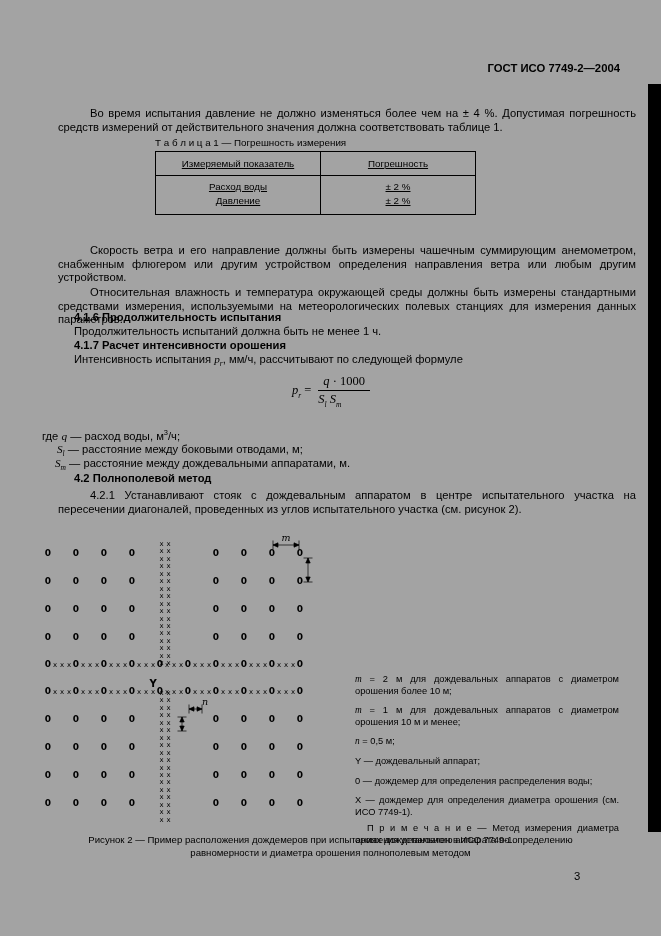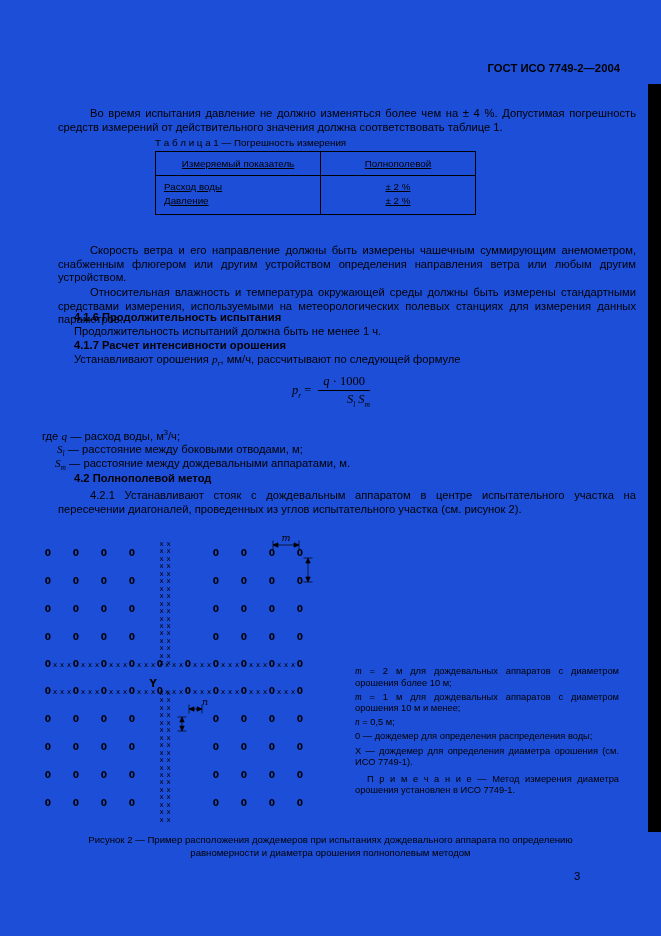--- a/index.html
+++ b/index.html
@@ -1,47 +1,47 @@
 <!DOCTYPE html>
 <html><head>
 <meta charset="utf-8">
 <style>
   html,body{margin:0;padding:0;background:#ffffff;}
-  .page{position:relative;width:661px;height:936px;background:#1d4ed8;overflow:hidden;
+  .page{position:relative;width:661px;height:936px;background:#a3a3a3;overflow:hidden;
         font-family:"Liberation Sans",sans-serif;color:#000;}
   .doc-code{position:absolute;top:62px;right:41px;font-weight:700;font-size:11.3px;}
   .body-par{position:absolute;left:42px;width:578px;font-size:11.2px;line-height:13.6px;
         text-align:justify;margin:16px;}
   .ind{text-indent:32px;}
   .h{position:absolute;left:74px;font-weight:700;font-size:11.2px;white-space:nowrap;}
   .line{position:absolute;font-size:11.2px;white-space:nowrap;}
   .vr{font-family:"Liberation Serif",serif;font-style:italic;}
   sub,sup{font-size:7.5px;}
   .line sub,.formula sub{font-family:"Liberation Serif",serif;font-style:italic;}
   .tbl-cap{position:absolute;left:155px;top:137px;font-size:9.8px;}
   .tbl{position:absolute;left:155px;top:151px;border-collapse:collapse;font-size:9.8px;}
   .tbl th,.tbl td{border:1px solid #000;text-decoration:underline;}
   .tbl th{font-weight:400;padding:6px 4px;text-align:center;}
-  .tbl td{padding:4px 8px 7px;vertical-align:top;}
+  .tbl td{padding:4px 8px 7px;vertical-align:top;text-align:center;}
   .tbl td.c{text-align:center;}
   .tbl td div{line-height:13.5px;}
   .formula{position:absolute;left:42px;top:374px;width:578px;display:flex;justify-content:center;
         align-items:center;gap:7px;font-family:"Liberation Serif",serif;font-size:12.5px;}
-  .frac{display:inline-flex;flex-direction:column;align-items:flex-end;}
+  .frac{display:inline-flex;flex-direction:column;align-items:flex-start;}
   .num{border-bottom:1px solid #000;padding:0 5px 1px;}
   .den{padding-top:1px;}
   .diagram{position:absolute;left:42px;top:532px;width:320px;height:300px;}
   .diagram svg .z{font:bold 9px "DejaVu Sans",sans-serif;text-anchor:middle;}
   .diagram svg .xs{font:7px "DejaVu Sans",sans-serif;text-anchor:middle;}
   .diagram svg .yl{font:bold 10px "DejaVu Sans",sans-serif;text-anchor:middle;}
   .diagram svg .ml{font:italic 9.5px "DejaVu Serif",serif;text-anchor:middle;}
   .diagram svg .dm{stroke:#000;stroke-width:.7;fill:#000;}
   .legend{position:absolute;left:355px;top:666px;width:264px;font-size:9.3px;line-height:11.6px;
         text-align:justify;}
-  .lg-item{margin-bottom:2.5px;}
+  .lg-item{margin-bottom:2.5px;margin-top:8px;}
   .note{margin-top:5px;text-indent:12px;}
   .fig-cap{position:absolute;left:60px;top:834px;width:541px;text-align:center;font-size:9.6px;
         line-height:12.5px;}
   .page-num{position:absolute;left:574px;top:870px;font-size:11.3px;}
   .black-bar{position:absolute;right:0;top:84px;width:13px;height:748px;background:#000;}
 </style>
 </head>
 <body>
 
 <div class="page">
@@ -53,21 +53,21 @@
 
   <div class="tbl-cap">Т а б л и ц а  1 — Погрешность измерения</div>
   <table class="tbl">
     <colgroup>
         <col style="width:165px">
         <col style="width:155px">
       </colgroup>
     <thead>
       <tr>
         <th>Измеряемый показатель</th>
-        <th>Полнополевой</th>
+        <th>Погрешность</th>
       </tr>
     </thead>
     <tbody>
       <tr>
         <td>
           <div>Расход воды</div>
           <div>Давление</div>
         </td>
         <td class="c">
           <div>± 2 %</div>
@@ -77,21 +77,21 @@
     </tbody>
   </table>
 
   <p class="body-par ind" style="top:270px">Относительная влажность и температура окружающей среды должны быть измерены стандартными средствами измерения, используемыми на метеорологических полевых станциях для измерения данных параметров.</p>
   <p class="body-par ind" style="top:228px">Скорость ветра и его направление должны быть измерены чашечным суммирующим анемометром, снабженным флюгером или другим устройством определения направления ветра или любым другим устройством.</p>
 
   <div class="h" style="top:311px">4.1.6 Продолжительность испытания</div>
   <div class="line" style="left:74px;top:325px">Продолжительность испытаний должна быть не менее 1 ч.</div>
   <div class="h" style="top:339px">4.1.7 Расчет интенсивности орошения</div>
 
-  <div class="line" style="left:74px;top:353px"><span>Устанавливают орошения </span><i class="vr">p</i><sub>r</sub><span>, мм/ч, рассчитывают по следующей формуле</span></div>
+  <div class="line" style="left:74px;top:353px"><span>Интенсивность испытания </span><i class="vr">p</i><sub>r</sub><span>, мм/ч, рассчитывают по следующей формуле</span></div>
 
   <div class="formula">
     <span class="f-lhs"><i class="vr">p</i><sub>r</sub> <span>=</span></span>
     <span class="frac">
       <span class="num"><i class="vr">q</i><span> · 1000</span></span>
       <span class="den"><i class="vr">S</i><sub>l</sub> <i class="vr">S</i><sub>m</sub></span>
     </span>
   </div>
 
   <div class="line" style="left:42px;top:428px"><span>где</span> <i class="vr">q</i><span> — расход воды, м</span><sup>3</sup><span>/ч;</span></div>
@@ -318,20 +318,21 @@
         <text x="163" y="173" class="ml">n</text>
         <path d="M147 177L160 177M147 177l5 -2.2v4.4zM160 177l-5 -2.2v4.4zM147 172.5v9M160 172.5v9" class="dm"></path>
         <path d="M140 185L140 199M140 185l-2.2 5h4.4zM140 199l-2.2 -5h4.4zM135.5 185h9M135.5 199h9" class="dm"></path>
       </svg>
   </div>
 
   <div class="legend">
     <div class="lg-item"><i class="vr">m</i><span> = 2 м для дождевальных аппаратов с диаметром орошения более 10 м;</span></div>
     <div class="lg-item"><i class="vr">m</i><span> = 1 м для дождевальных аппаратов с диаметром орошения 10 м и менее;</span></div>
     <div class="lg-item"><i class="vr">n</i><span> = 0,5 м;</span></div>
+    <div class="lg-item"><span>Y</span><span> — дождевальный аппарат;</span></div>
     <div class="lg-item"><span>0</span><span> — дождемер для определения распределения воды;</span></div>
     <div class="lg-item"><span>Х</span><span> — дождемер для определения диаметра орошения (см. ИСО 7749-1).</span></div>
     <div class="note"><span>П р и м е ч а н и е</span><span> — Метод измерения диаметра орошения установлен в ИСО 7749-1.</span></div>
   </div>
 
   <div class="fig-cap">Рисунок 2 — Пример расположения дождемеров при испытаниях дождевального аппарата по определению равномерности и диаметра орошения полнополевым методом</div>
   <div class="page-num">3</div>
 
 </div>
 

